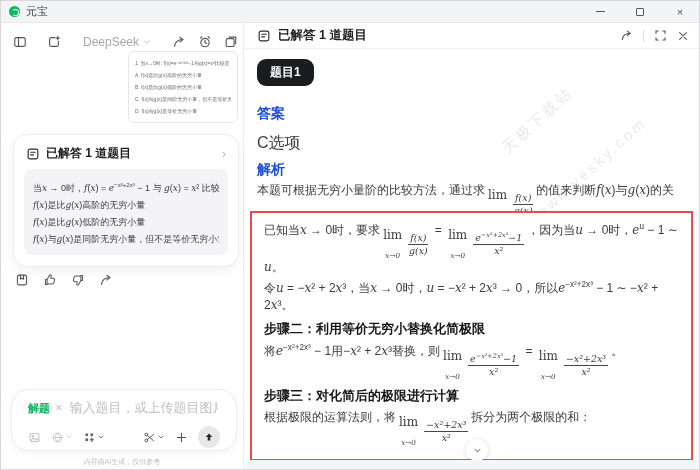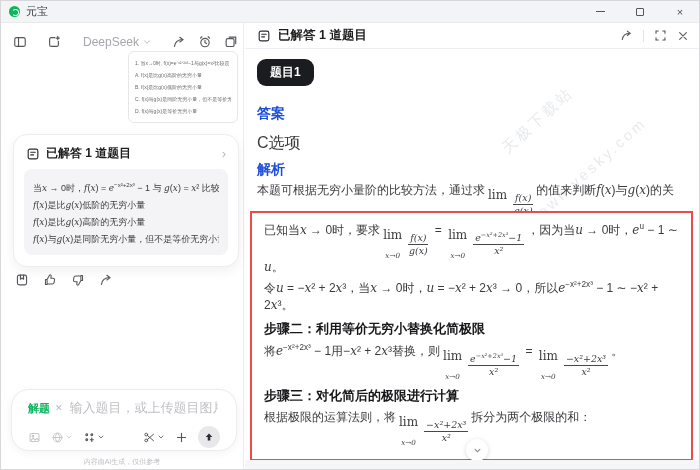--- a/index.html
+++ b/index.html
@@ -170,22 +170,22 @@
           <svg width="14" height="14" viewBox="0 0 16 16" fill="none" stroke="#2b2b30" stroke-width="1.3" stroke-linecap="round">
               <rect x="2.5" y="2.5" width="11" height="11" rx="2"></rect>
               <path d="M5.4 6h5.2M5.4 9h3.2"></path>
             </svg>
         </span>
         <span class="t">已解答 1 道题目</span>
         <span class="chev">›</span>
       </div>
       <div class="graybox">
         <div>当<i>x</i> → 0时，<i>f</i>(<i>x</i>) = <i>e</i><sup>−x²+2x³</sup> − 1 与 <i>g</i>(<i>x</i>) = <i>x</i>² 比较是（</div>
+        <div><i>f</i>(<i>x</i>)是比<i>g</i>(<i>x</i>)高阶的无穷小量</div>
         <div><i>f</i>(<i>x</i>)是比<i>g</i>(<i>x</i>)低阶的无穷小量</div>
-        <div><i>f</i>(<i>x</i>)是比<i>g</i>(<i>x</i>)高阶的无穷小量</div>
         <div><i>f</i>(<i>x</i>)与<i>g</i>(<i>x</i>)是同阶无穷小量，但不是等价无穷小量</div>
       </div>
     </div>
 
     <div class="actions">
       <span class="icon">
         <svg width="14" height="14" viewBox="0 0 16 16" fill="none" stroke="currentColor" stroke-width="1.3" stroke-linecap="round" stroke-linejoin="round">
             <rect x="2.8" y="2.5" width="10.4" height="11" rx="2"></rect>
             <path d="M6.2 2.5v4.6l1.8-1.3 1.8 1.3V2.5"></path>
           </svg>

